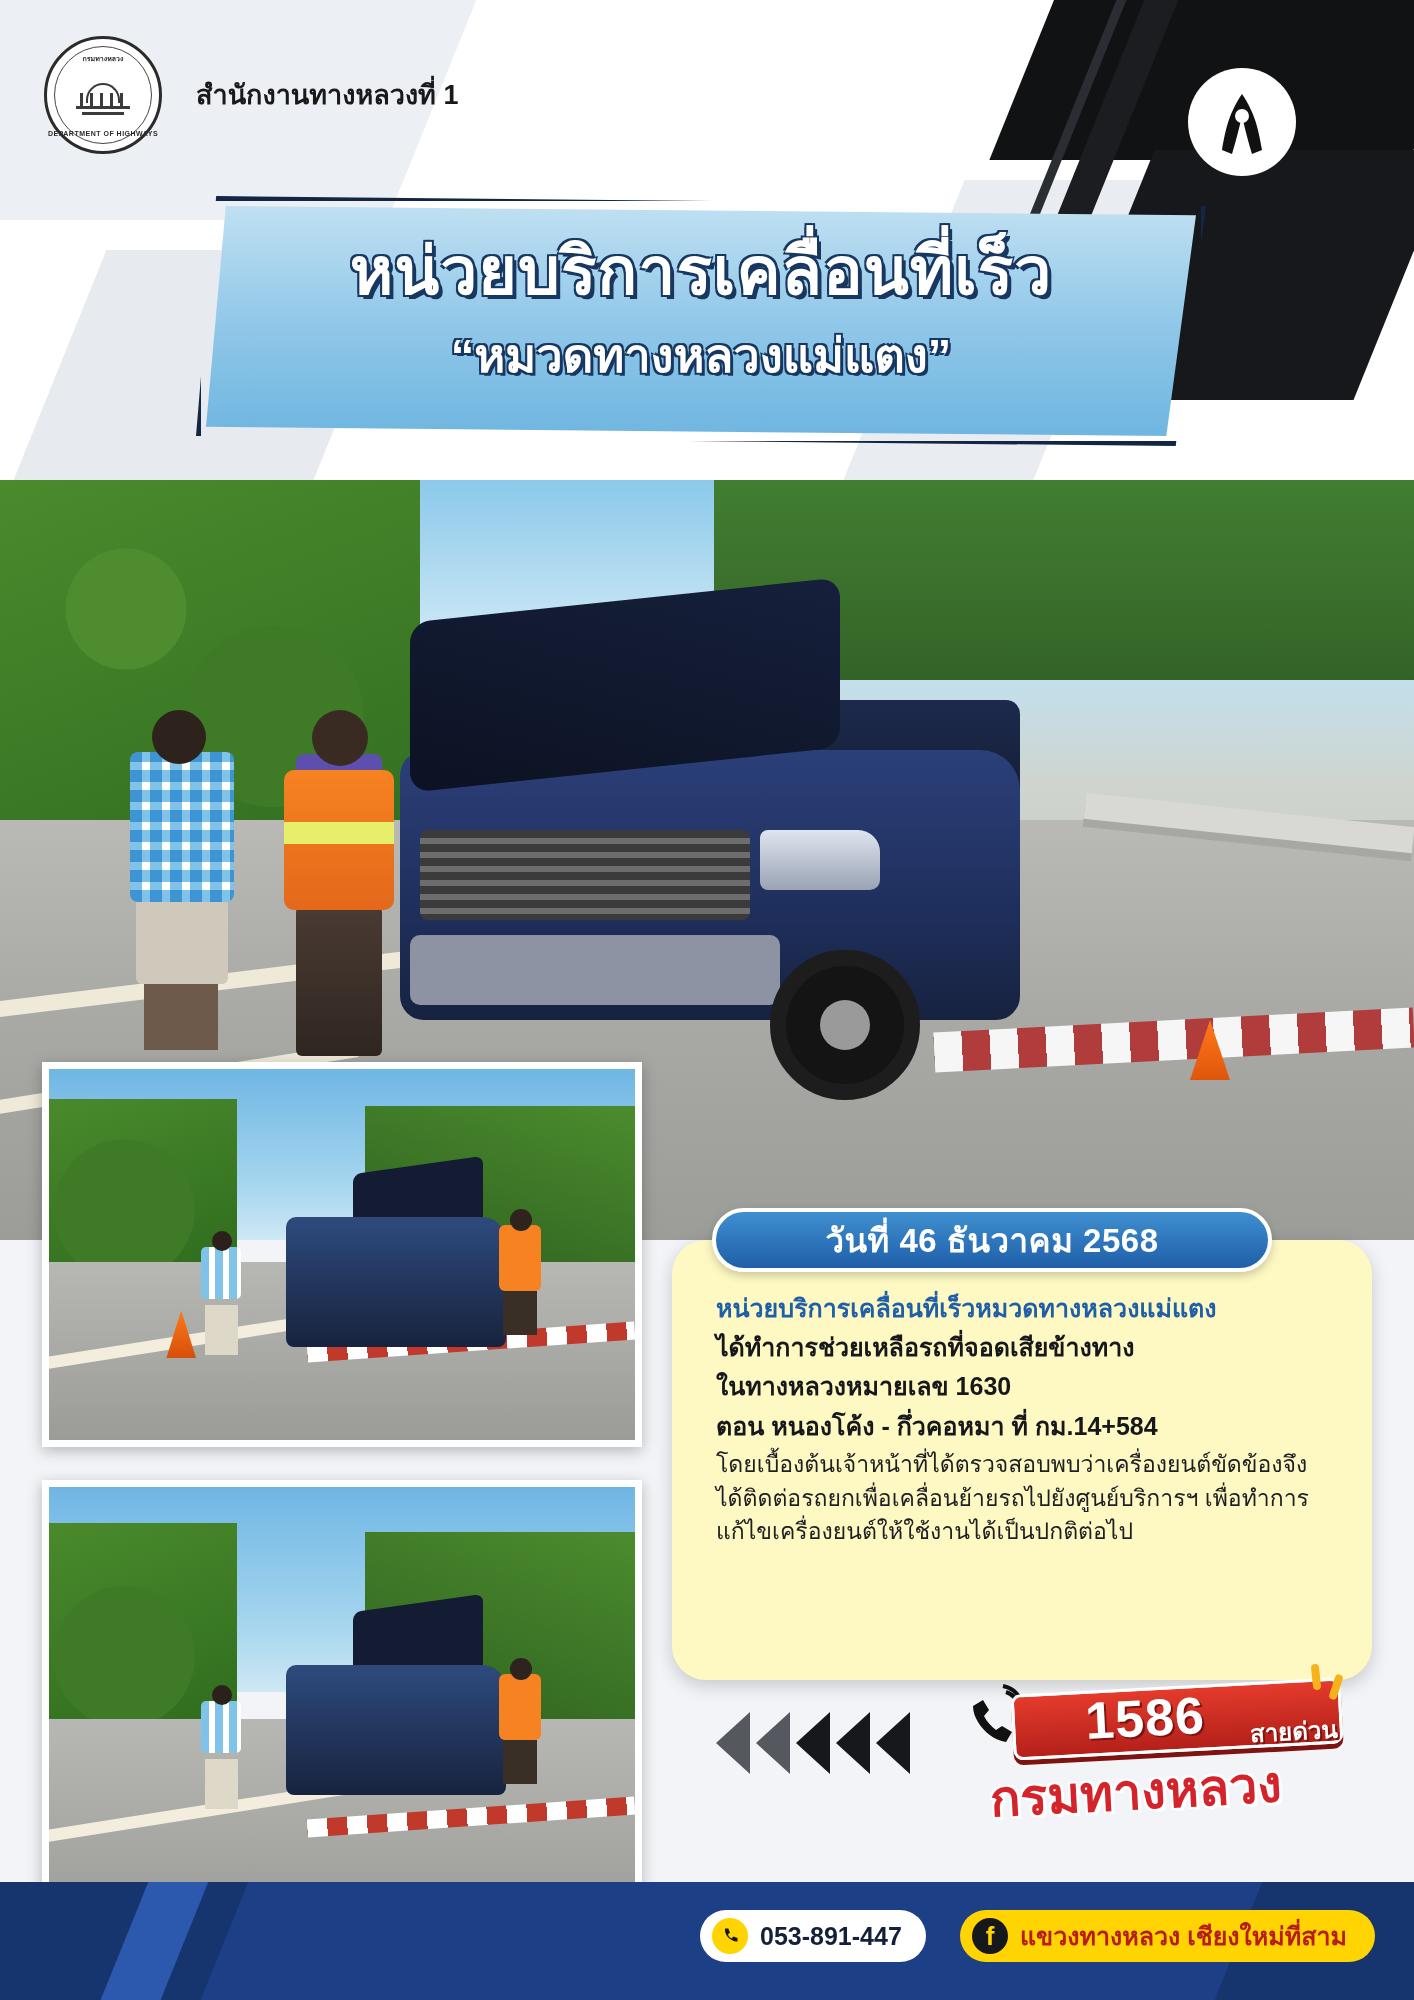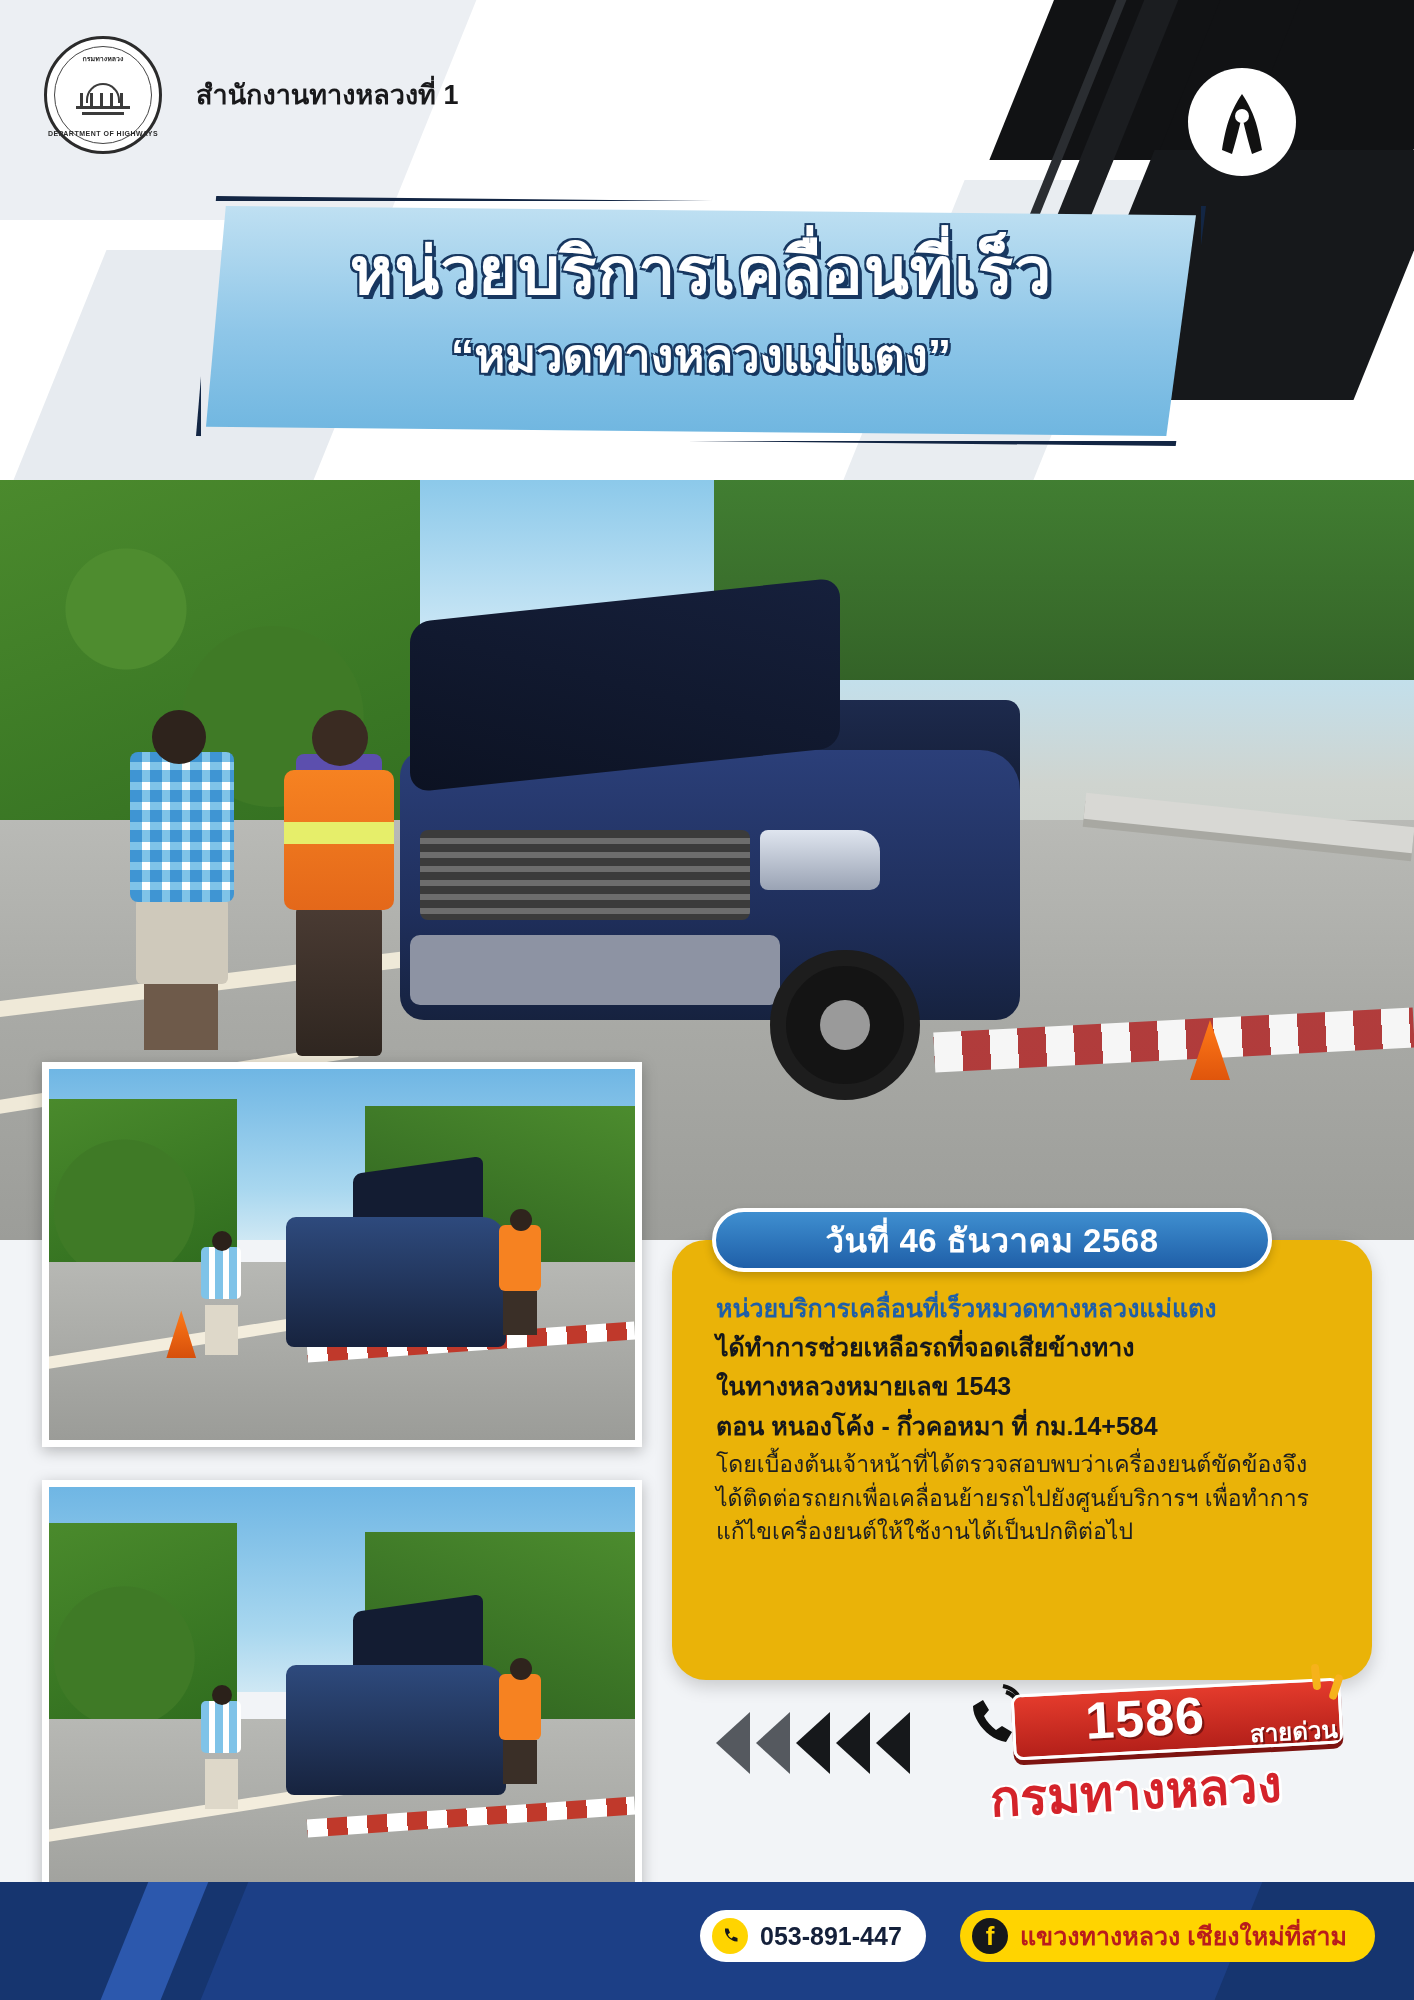--- a/index.html
+++ b/index.html
@@ -266,21 +266,21 @@
     background: linear-gradient(180deg,#3f8fd0,#1f5fa8);
     border-radius: 34px; border: 4px solid #ffffff;
     display: flex; align-items: center; justify-content: center;
     box-shadow: 0 4px 10px rgba(0,0,0,.2);
   }
   .date-pill span {
     color: #ffffff; font-size: 33px; font-weight: bold; letter-spacing: .5px;
   }
   .info-card {
     position: absolute; left: 672px; top: 1240px; width: 700px; height: 440px;
-    background: #eab308; border-radius: 34px; z-index: 8;
+    background: #fef9c3; border-radius: 34px; z-index: 8;
     box-shadow: 0 6px 18px rgba(0,0,0,.18);
     padding: 52px 40px 24px 44px;
   }
   .info-head {
     color: #1f5fa8; font-size: 25px; font-weight: bold; line-height: 1.35;
   }
   .info-strong {
     color: #16181b; font-size: 25px; font-weight: bold; line-height: 1.42; margin-top: 4px;
   }
   .info-body {
@@ -489,21 +489,21 @@
     <div class="mini-person">
       <div class="s"></div>
       <div class="h"></div>
       <div class="p"></div>
     </div>
   </div>
 
   <div class="info-card">
     <div class="info-head">หน่วยบริการเคลื่อนที่เร็วหมวดทางหลวงแม่แตง</div>
     <div class="info-strong">ได้ทำการช่วยเหลือรถที่จอดเสียข้างทาง</div>
-    <div class="info-strong">ในทางหลวงหมายเลข 1543</div>
+    <div class="info-strong">ในทางหลวงหมายเลข 1630</div>
     <div class="info-strong">ตอน หนองโค้ง - กึ่วคอหมา ที่ กม.14+584</div>
     <div class="info-body">โดยเบื้องต้นเจ้าหน้าที่ได้ตรวจสอบพบว่าเครื่องยนต์ขัดข้องจึงได้ติดต่อรถยกเพื่อเคลื่อนย้ายรถไปยังศูนย์บริการฯ เพื่อทำการแก้ไขเครื่องยนต์ให้ใช้งานได้เป็นปกติต่อไป</div>
   </div>
   <div class="date-pill">
     <span>วันที่ 46 ธันวาคม 2568</span>
   </div>
 
   <div class="chevrons">
     <div class="chev grey"></div>
     <div class="chev grey"></div>

